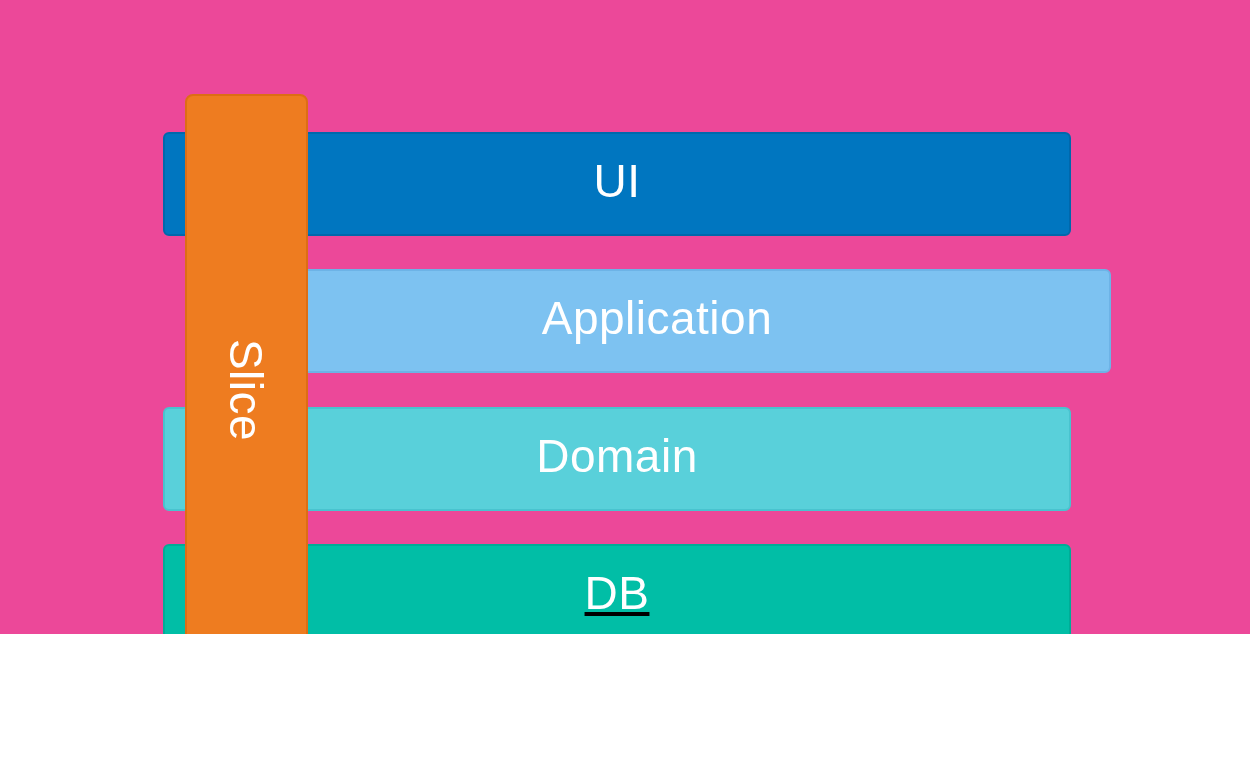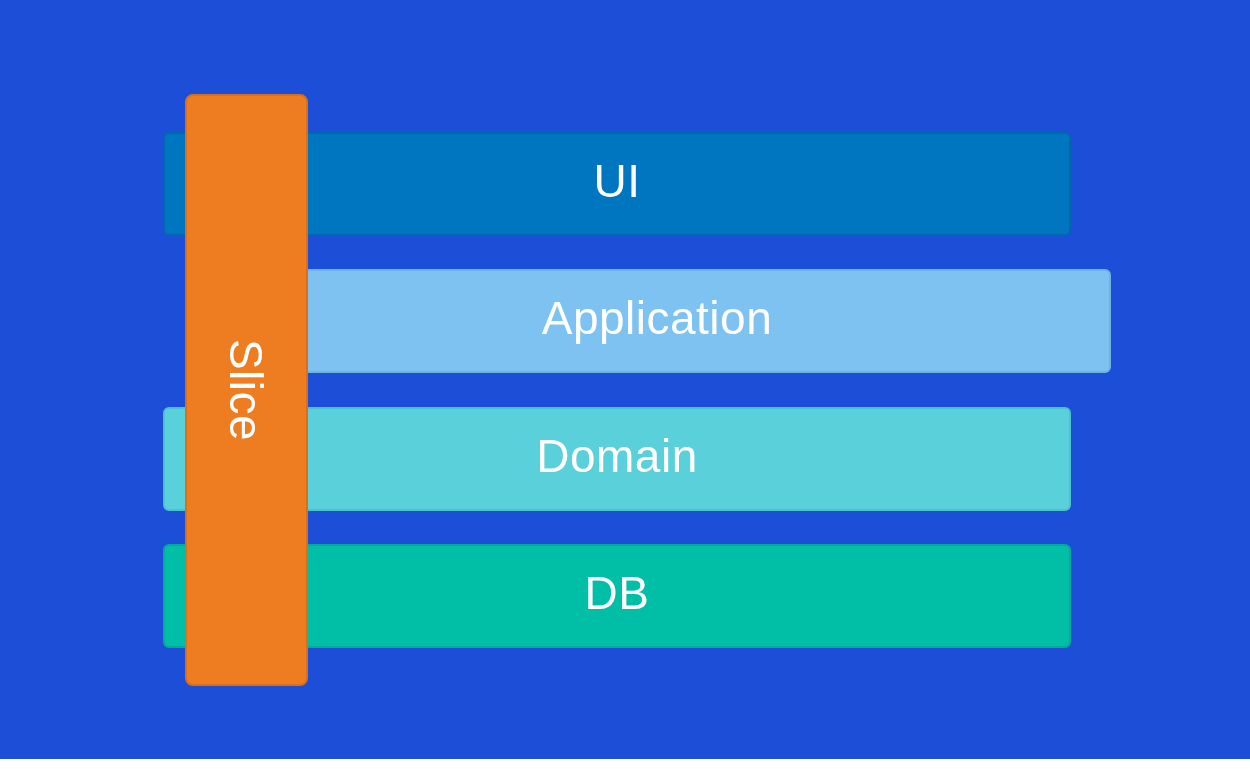--- a/index.html
+++ b/index.html
@@ -2,22 +2,22 @@
 <html><head>
 <meta charset="utf-8">
 <style>
   html, body {
     margin: 0;
     padding: 0;
   }
   .canvas {
     position: relative;
     width: 1250px;
-    height: 759px;
-    background: #1d4ed8;
+    height: 634px;
+    background: #ec4899;
     font-family: "Liberation Sans", sans-serif;
     overflow: hidden;
   }
   .layer-bar {
     position: absolute;
     left: 163px;
     width: 908px;
     height: 104px;
     border-radius: 6px;
     border: 2px solid transparent;
@@ -73,21 +73,21 @@
   </div>
 
   <div class="layer-bar bar-1" style="background-color: rgb(125, 194, 241); border-color: rgb(109, 179, 230); margin-left: 40px;">
     <span class="layer-label">Application</span>
   </div>
 
   <div class="layer-bar bar-2" style="background-color: rgb(89, 208, 218); border-color: rgb(73, 195, 207);">
     <span class="layer-label">Domain</span>
   </div>
 
-  <div class="layer-bar bar-3" style="background-color: rgb(1, 190, 166); border-color: rgb(0, 172, 151);">
+  <div class="layer-bar bar-3" style="background-color: rgb(1, 190, 166); border-color: rgb(0, 172, 151); text-decoration: underline;">
     <span class="layer-label">DB</span>
   </div>
 
   <div class="slice-bar" style="background-color: rgb(238, 124, 32); border-color: rgb(221, 110, 20);">
     <span class="slice-label">Slice</span>
   </div>
 
 </div>
 
 </body></html>

